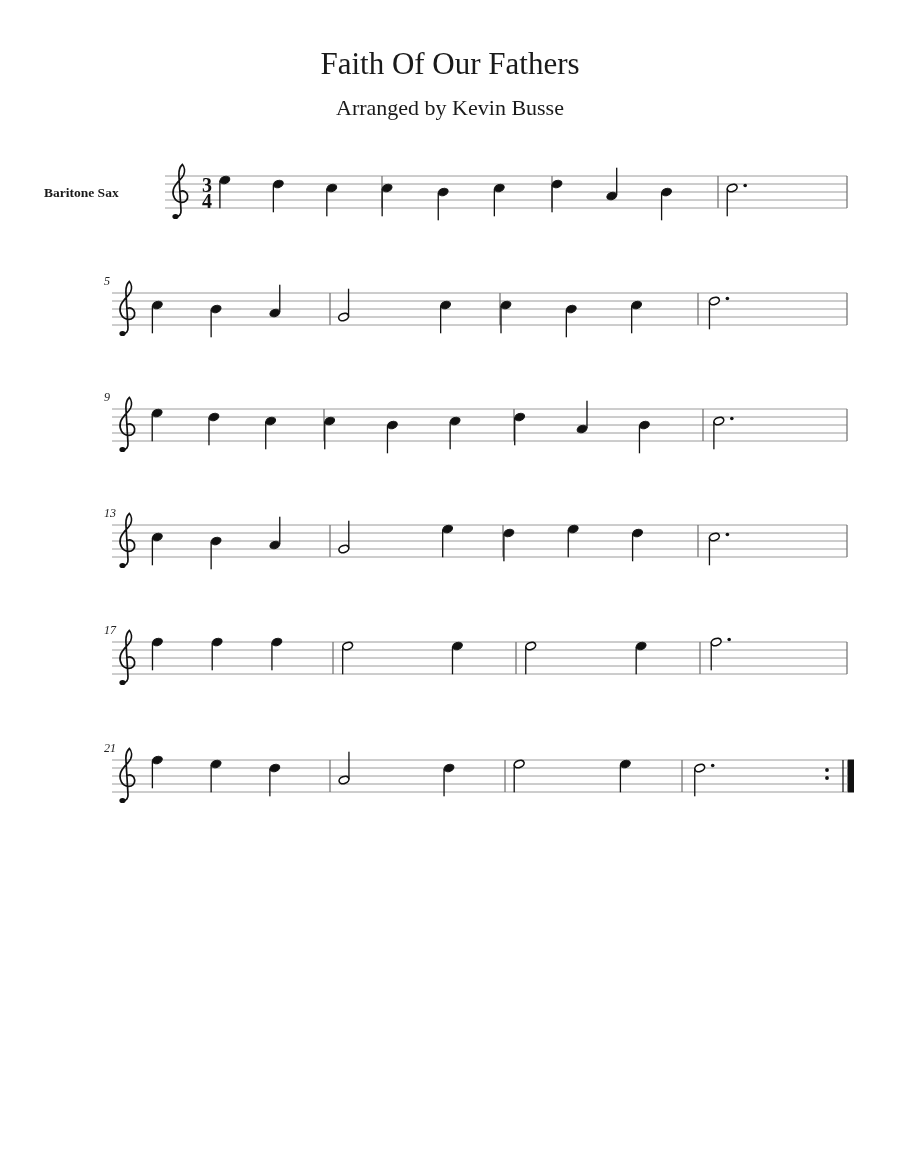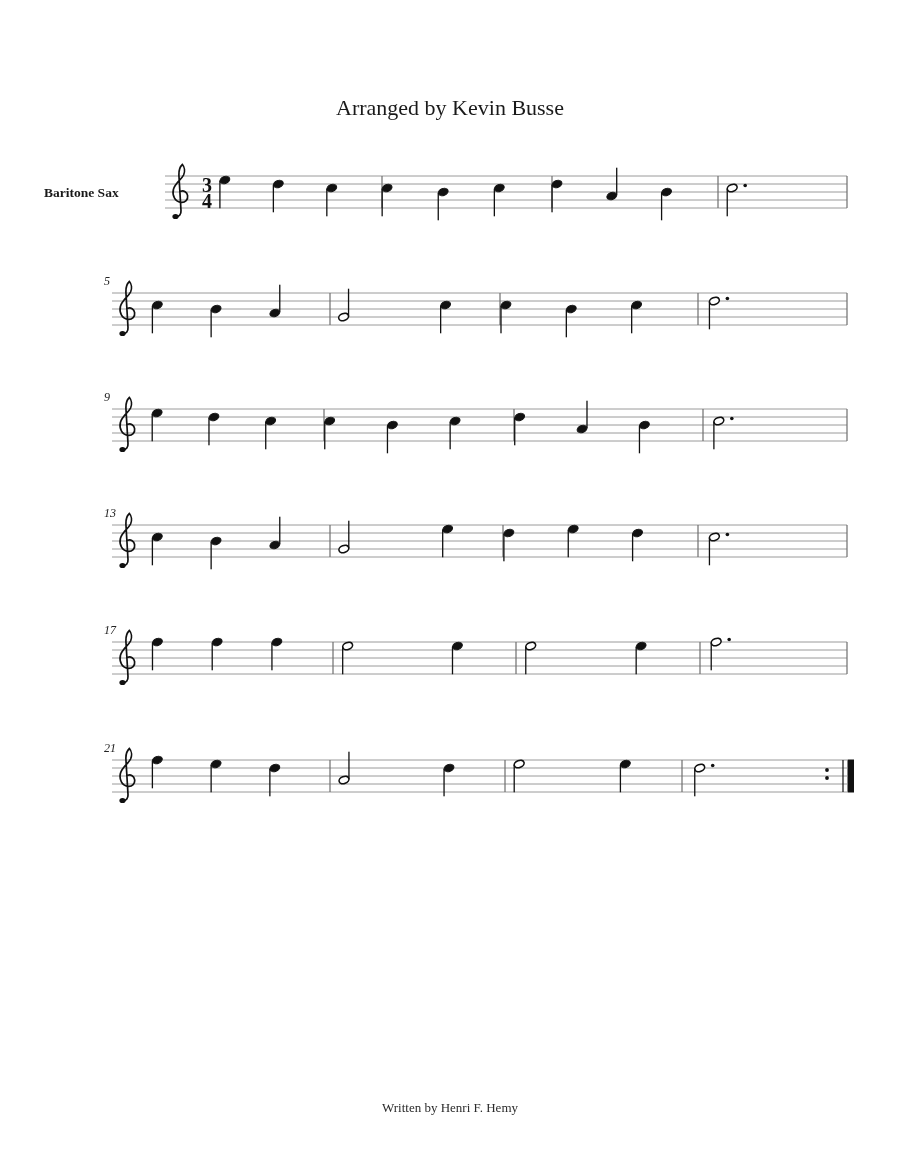--- a/index.html
+++ b/index.html
@@ -26,20 +26,21 @@
   .footer{
     position:absolute;top:1100px;left:0;width:100%;
     text-align:center;font-size:13px;color:#2b2b2b;
   }
   #score-svg{position:absolute;left:0;top:0;}
 </style>
 </head>
 <body>
 
 <div class="page">
+  <div class="title">Faith Of Our Fathers</div>
   <div class="subtitle">Arranged by Kevin Busse</div>
   <div class="instrument">Baritone Sax</div>
   <svg id="score-svg" width="900" height="1165" viewBox="0 0 900 1165">
       <line x1="165" y1="176" x2="847" y2="176" stroke="#9a9a9a" stroke-width="1"></line>
       <line x1="165" y1="184" x2="847" y2="184" stroke="#9a9a9a" stroke-width="1"></line>
       <line x1="165" y1="192" x2="847" y2="192" stroke="#9a9a9a" stroke-width="1"></line>
       <line x1="165" y1="200" x2="847" y2="200" stroke="#9a9a9a" stroke-width="1"></line>
       <line x1="165" y1="208" x2="847" y2="208" stroke="#9a9a9a" stroke-width="1"></line>
       <g transform="translate(168,176)">
         <ellipse cx="7.5" cy="40.5" rx="3.1" ry="2.6" fill="#111111"></ellipse>
@@ -232,14 +233,13 @@
       <ellipse cx="449" cy="768" rx="5.1" ry="3.5" transform="rotate(-21 449 768)" fill="#111111" stroke="#111111" stroke-width="1"></ellipse>
       <rect x="443.4" y="768.8" width="1.3" height="27.5" fill="#111111"></rect>
       <ellipse cx="519.16" cy="764" rx="5.1" ry="3.5" transform="rotate(-21 519.16 764)" fill="#ffffff" stroke="#111111" stroke-width="1.6"></ellipse>
       <rect x="513.56" y="764.8" width="1.3" height="27.5" fill="#111111"></rect>
       <ellipse cx="625.36" cy="764" rx="5.1" ry="3.5" transform="rotate(-21 625.36 764)" fill="#111111" stroke="#111111" stroke-width="1"></ellipse>
       <rect x="619.76" y="764.8" width="1.3" height="27.5" fill="#111111"></rect>
       <ellipse cx="699.71" cy="768" rx="5.1" ry="3.5" transform="rotate(-21 699.71 768)" fill="#ffffff" stroke="#111111" stroke-width="1.6"></ellipse>
       <rect x="694.11" y="768.8" width="1.3" height="27.5" fill="#111111"></rect>
       <circle cx="712.71" cy="765.5" r="1.8" fill="#111111"></circle>
     </svg>
-  <div class="footer">Written by Henri F. Hemy</div>
 </div>
 
 </body></html>

